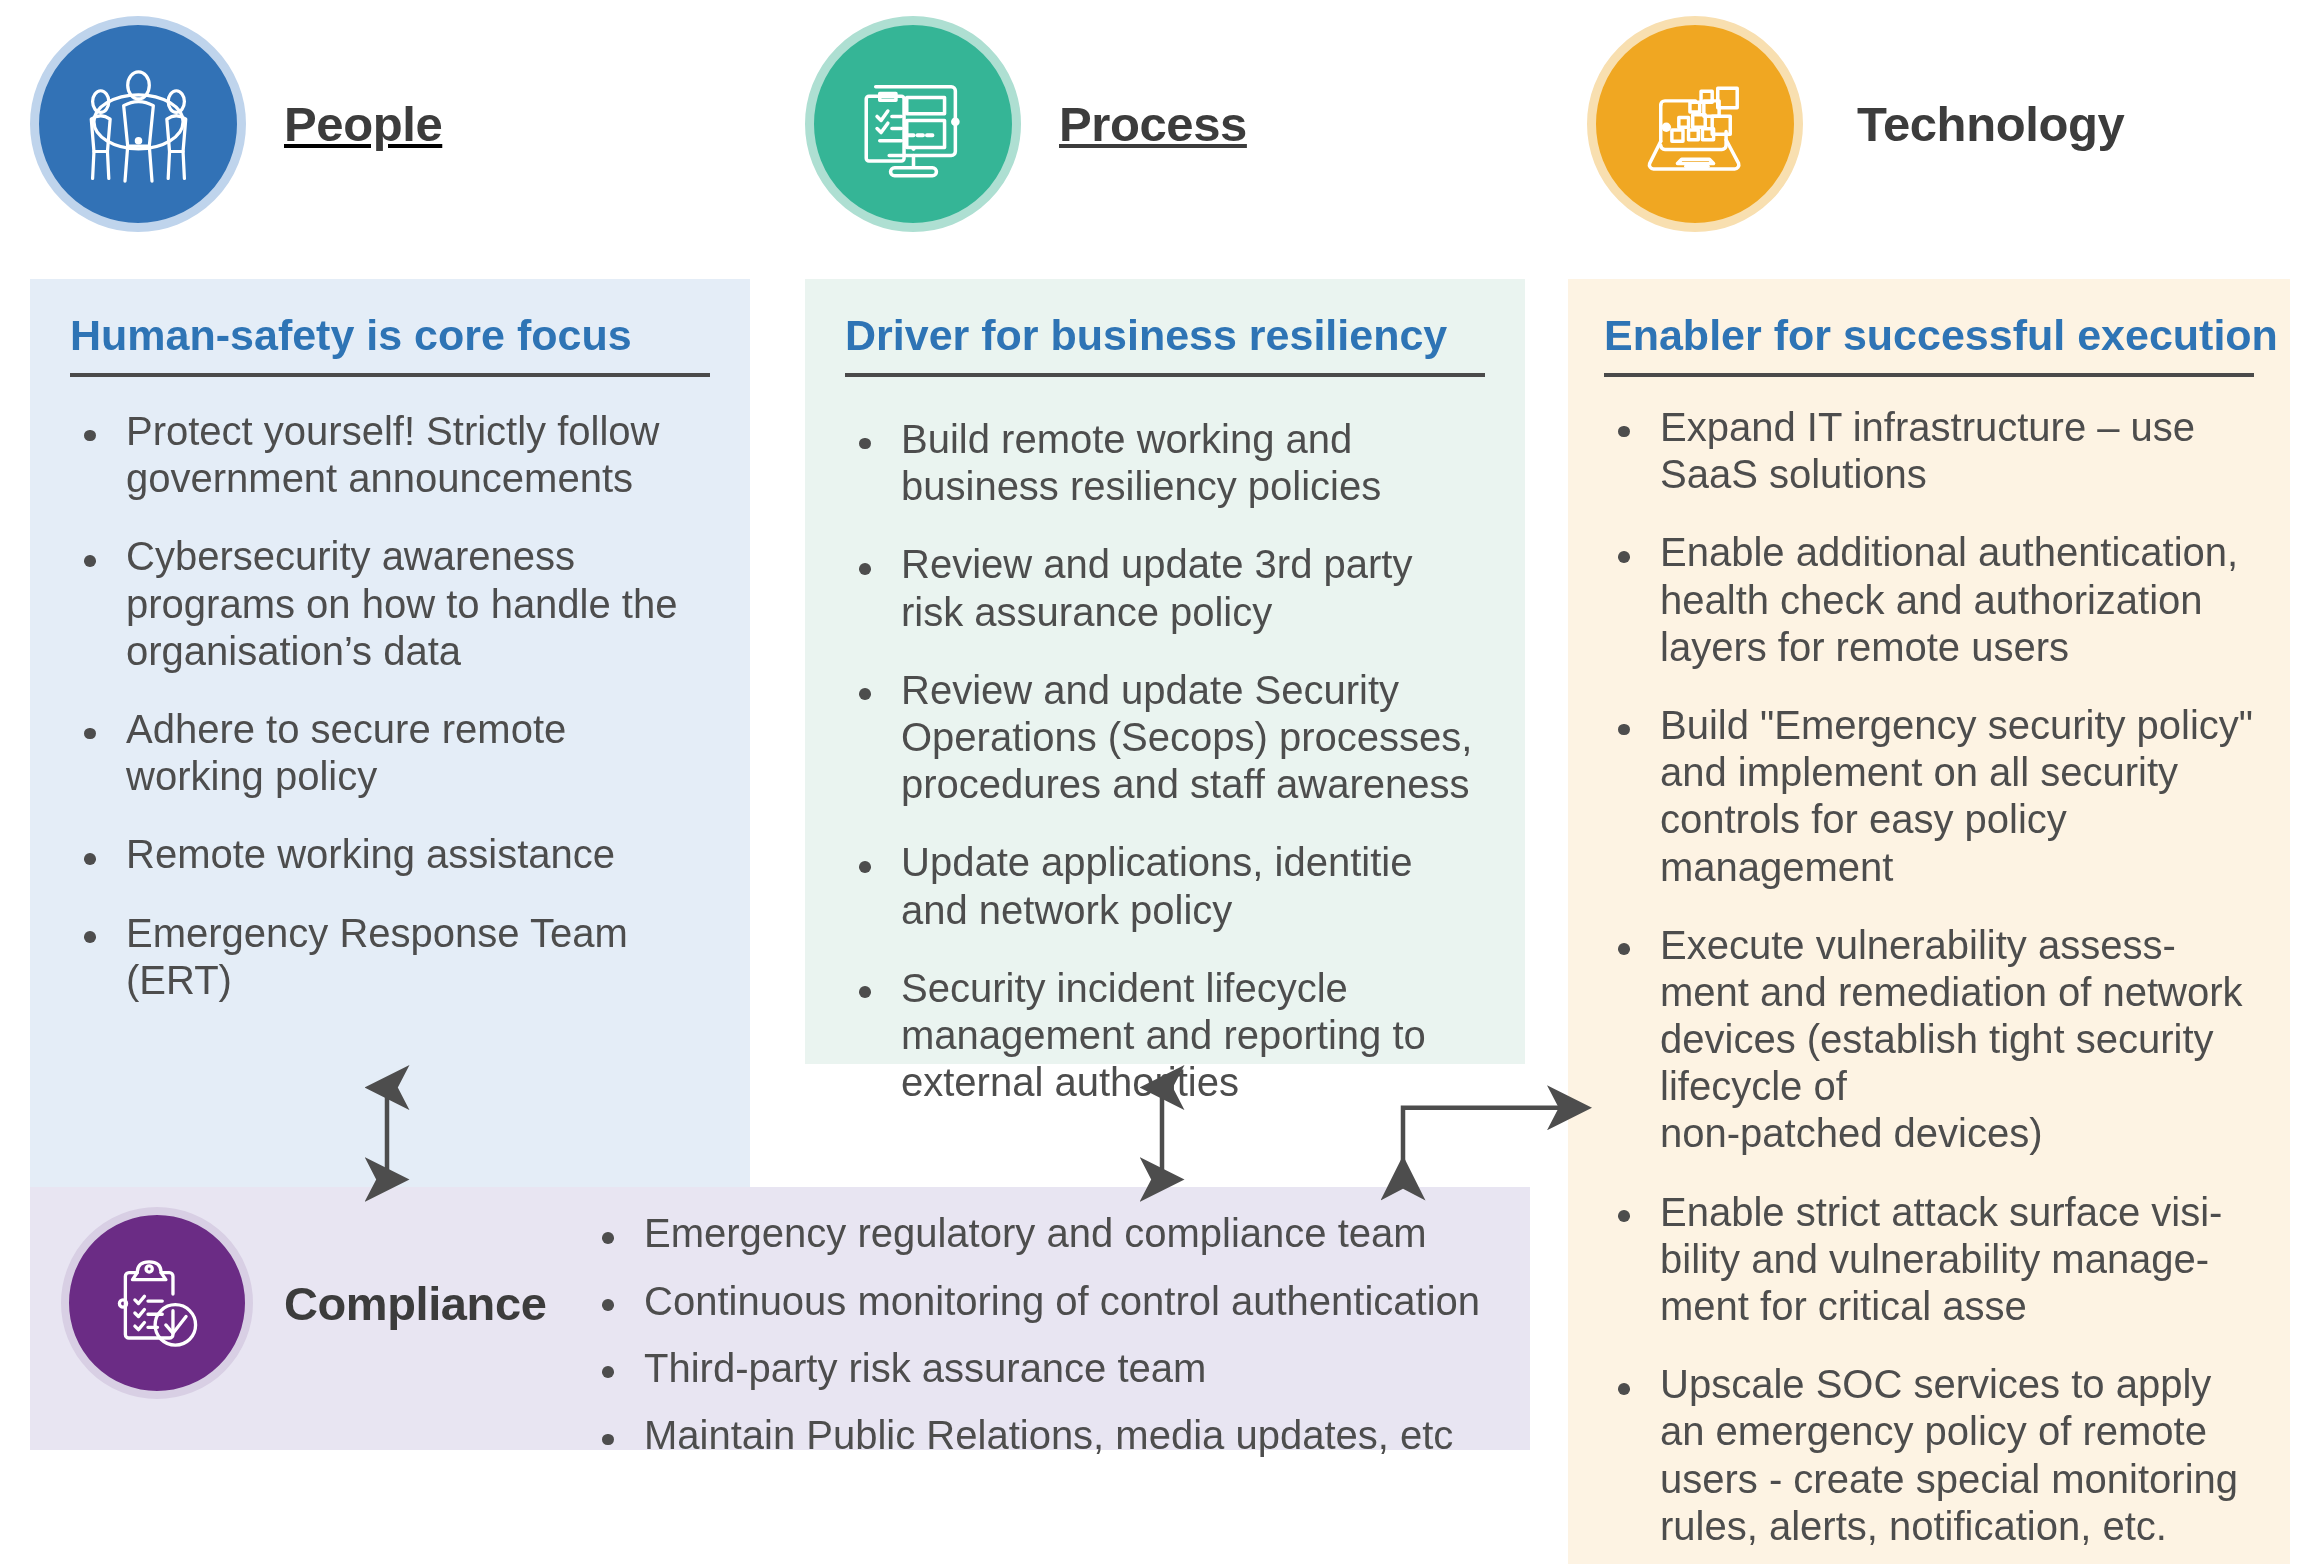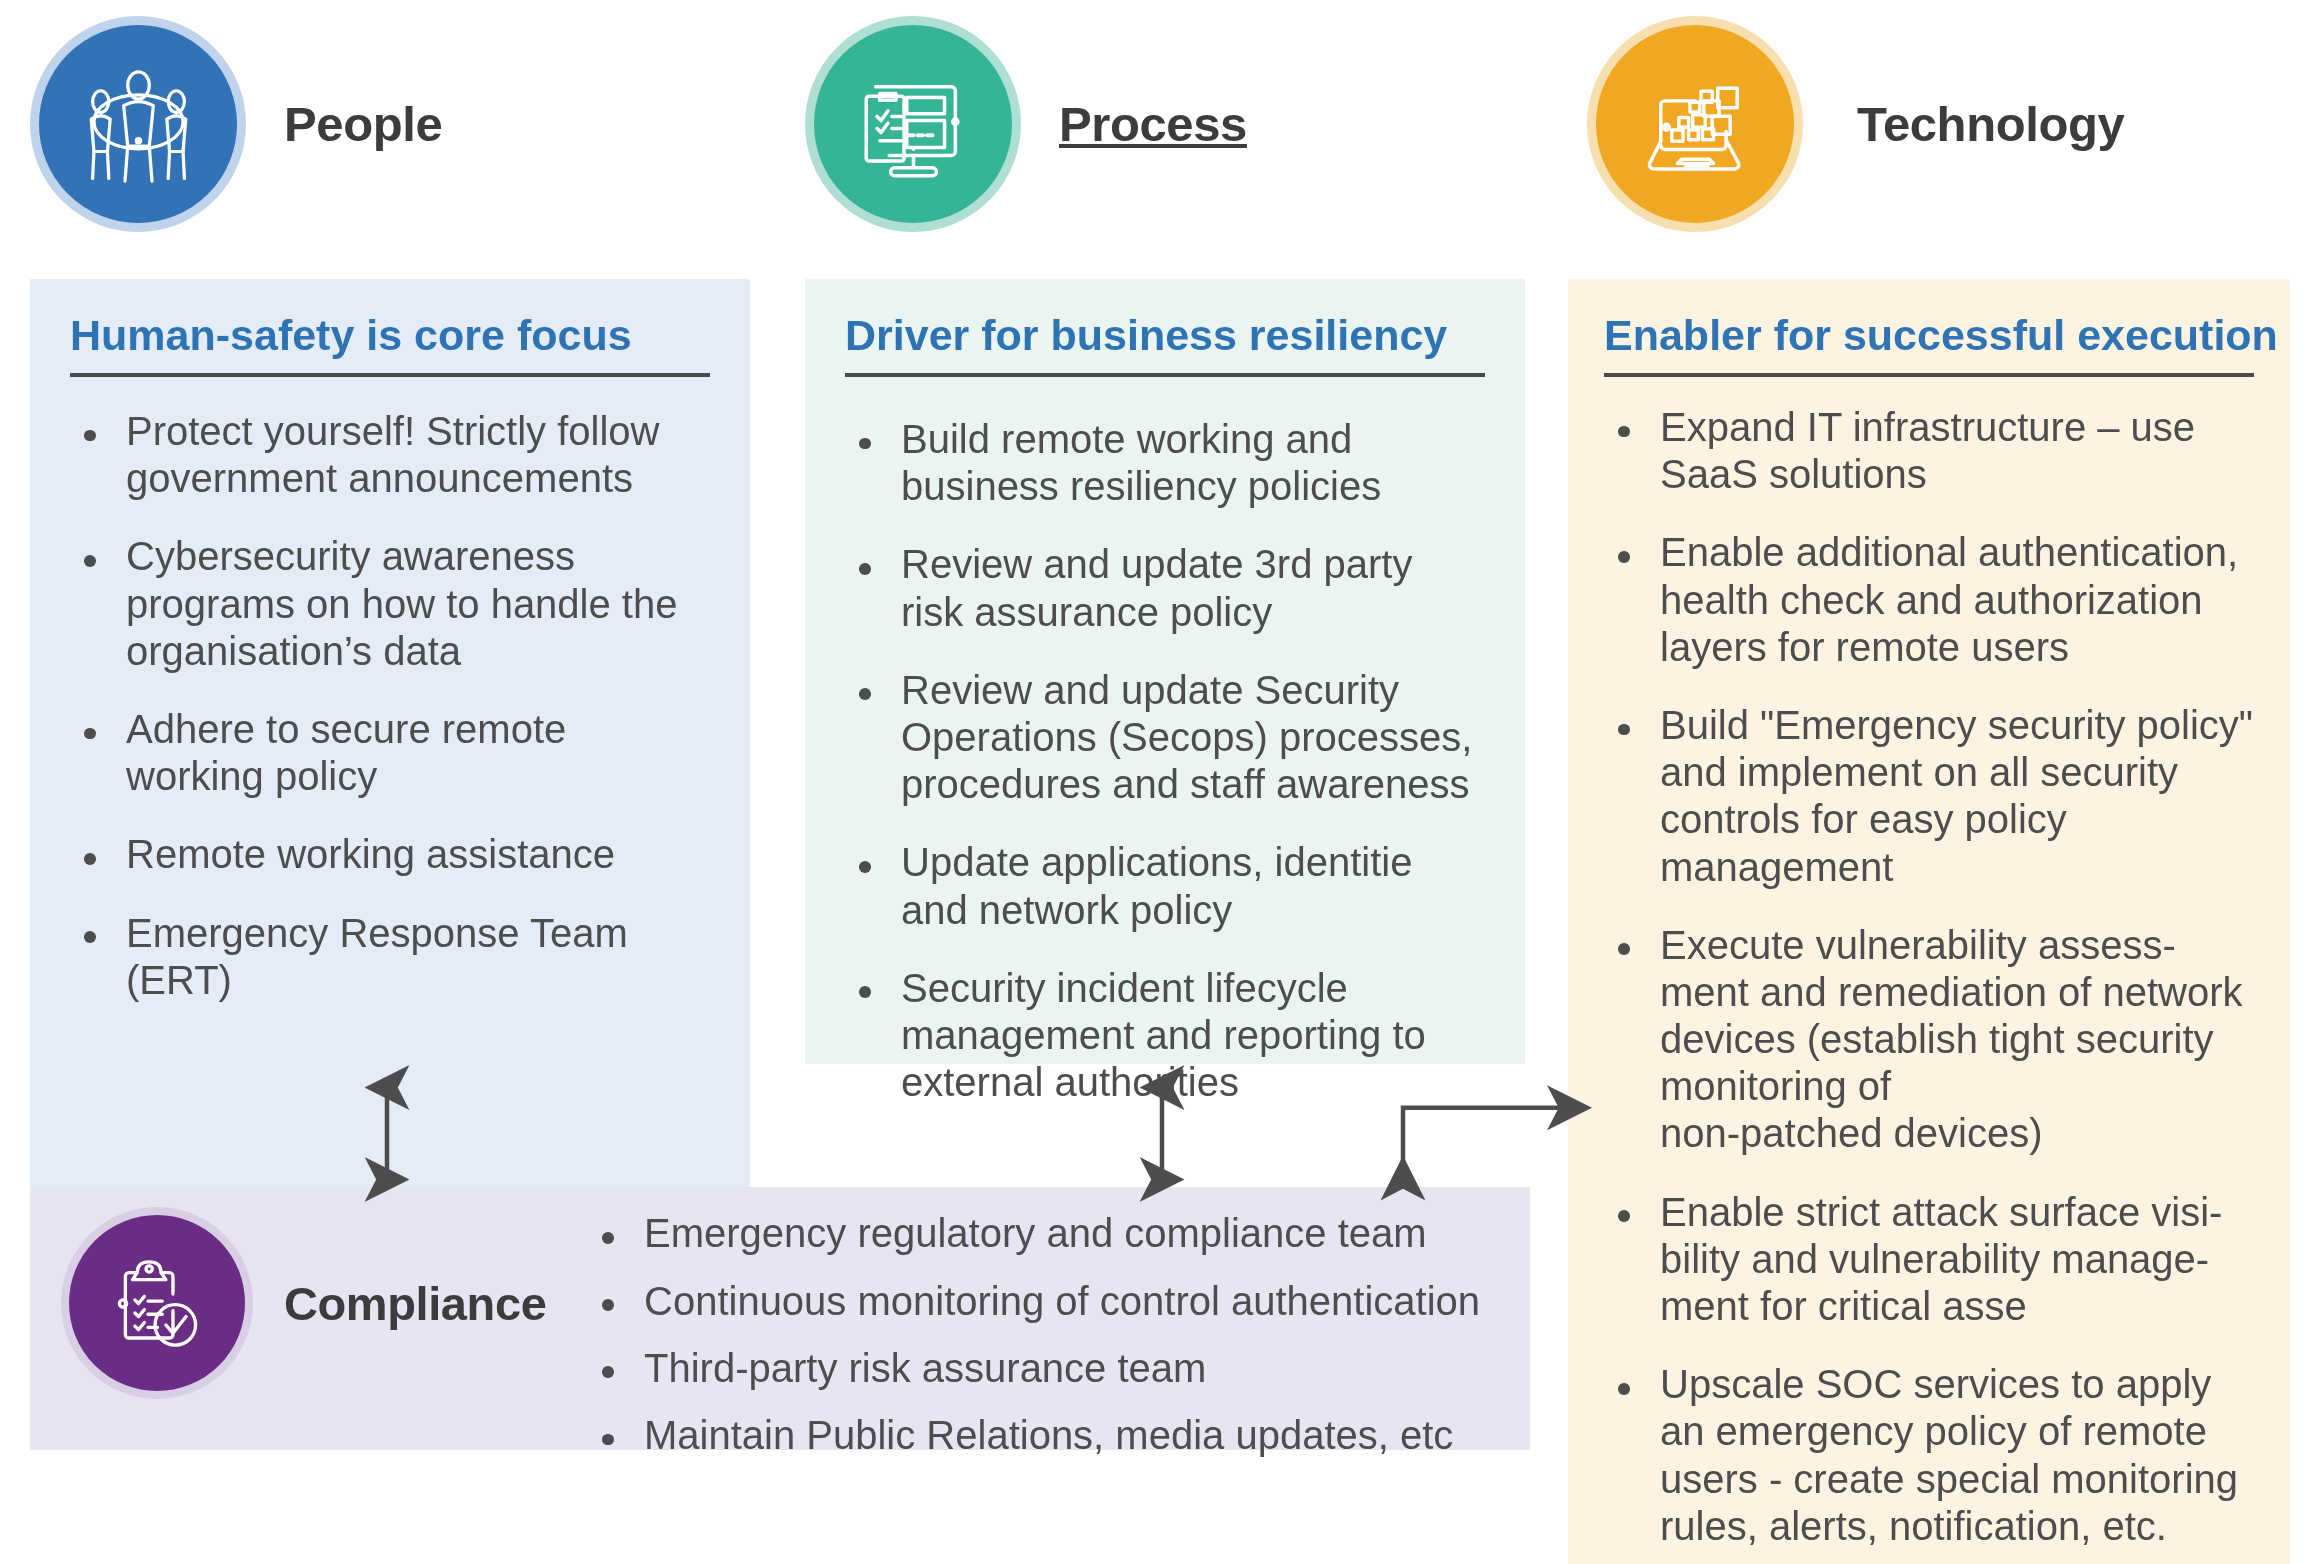--- a/index.html
+++ b/index.html
@@ -30,21 +30,21 @@
   
   .comp ul.bullets li{font-size:40px;line-height:1.18;margin-bottom:20px;}
   .comp ul.bullets li::before{width:11.7px;height:11.7px;left:14.4px;top:21.6px;}
 
   
   .arrow-svg{position:absolute;overflow:visible;}
 </style>
 </head>
 <body>
 
-<div class="hdr" style="left:30px;top:16px;">
+<div class="hdr" style="left:30px;top:16px;text-decoration:underline;">
   <div class="circle" style="width:216px;height:216px;background:#3272B6;border:9px solid #BFD4EC;">
     <svg width="135" height="135" viewBox="0 0 100 100" aria-hidden="true">
       <g fill="none" stroke="#ffffff" stroke-width="2.4" stroke-linecap="round" stroke-linejoin="round">
         <ellipse cx="50" cy="48" rx="33" ry="20"></ellipse>
         <ellipse cx="50" cy="21" rx="8" ry="10"></ellipse>
         <path d="M39 36 q11 -6 22 0 l-3 30 h-16 z"></path>
         <path d="M42 66 l-2 26 M58 66 l2 26"></path>
         <ellipse cx="22" cy="33" rx="6" ry="8"></ellipse>
         <path d="M15 46 q7 -5 14 0 l-2 24 h-10 z"></path>
         <path d="M17 70 l-1 20 M27 70 l1 20"></path>
@@ -128,21 +128,21 @@
   </ul>
 </div>
 
 <div class="panel col" style="left:1568px;top:279px;width:722px;height:1286px;background:#FDF3E3;padding:34px 36px 0 36px;">
   <div class="panel-title">Enabler for successful execution</div>
   <div class="rule" style="width:650px;"></div>
   <ul class="bullets" style="margin-top:27px;">
     <li>Expand IT infrastructure – use SaaS solutions</li>
     <li>Enable additional authentication, health check and authorization layers for remote users</li>
     <li>Build "Emergency security policy" and implement on all security controls for easy policy management</li>
-    <li style="white-space:pre-line;">Execute vulnerability assess-ment and remediation of network devices (establish tight security monitoring of
+    <li style="white-space:pre-line;">Execute vulnerability assess-ment and remediation of network devices (establish tight security lifecycle of
 non-patched devices)</li>
     <li>Enable strict attack surface visi-bility and vulnerability manage-ment for critical asse</li>
     <li>Upscale SOC services to apply an emergency policy of remote users - create special monitoring rules, alerts, notification, etc.</li>
   </ul>
 </div>
 
 <div class="panel comp" style="left:30px;top:1187px;width:1500px;height:263px;background:#E8E5F2;">
   <div style="position:absolute;left:31px;top:20px;display:flex;align-items:center;">
     <div class="circle" style="width:192px;height:192px;background:#6B2C85;border:8px solid #D8CFE4;">
       <svg width="119" height="119" viewBox="0 0 100 100" aria-hidden="true">

